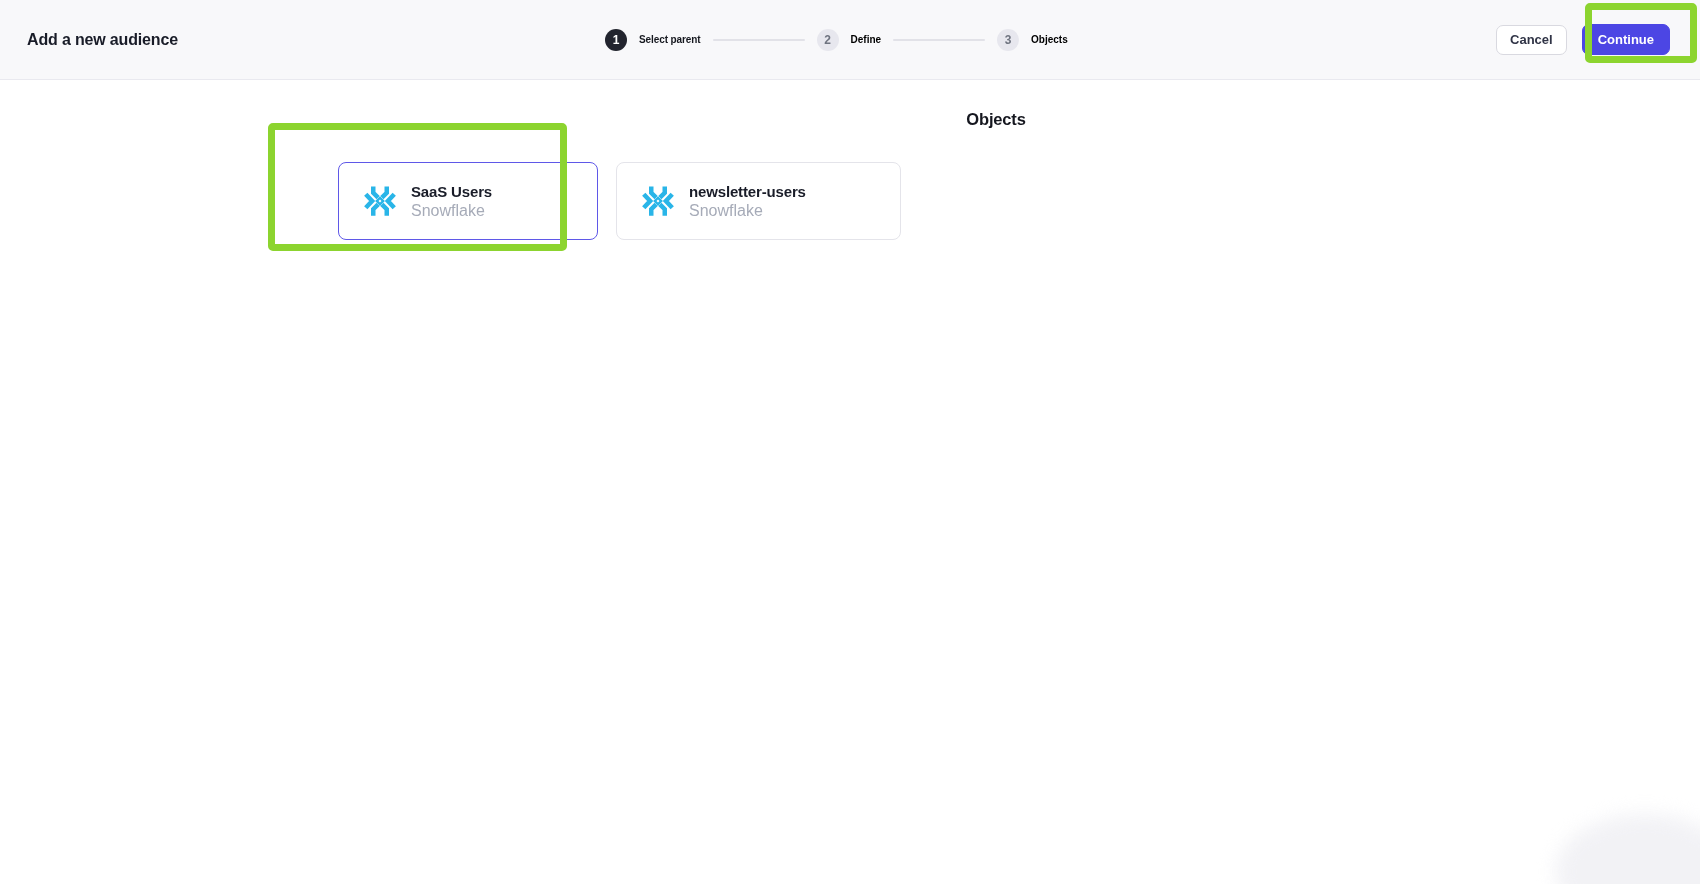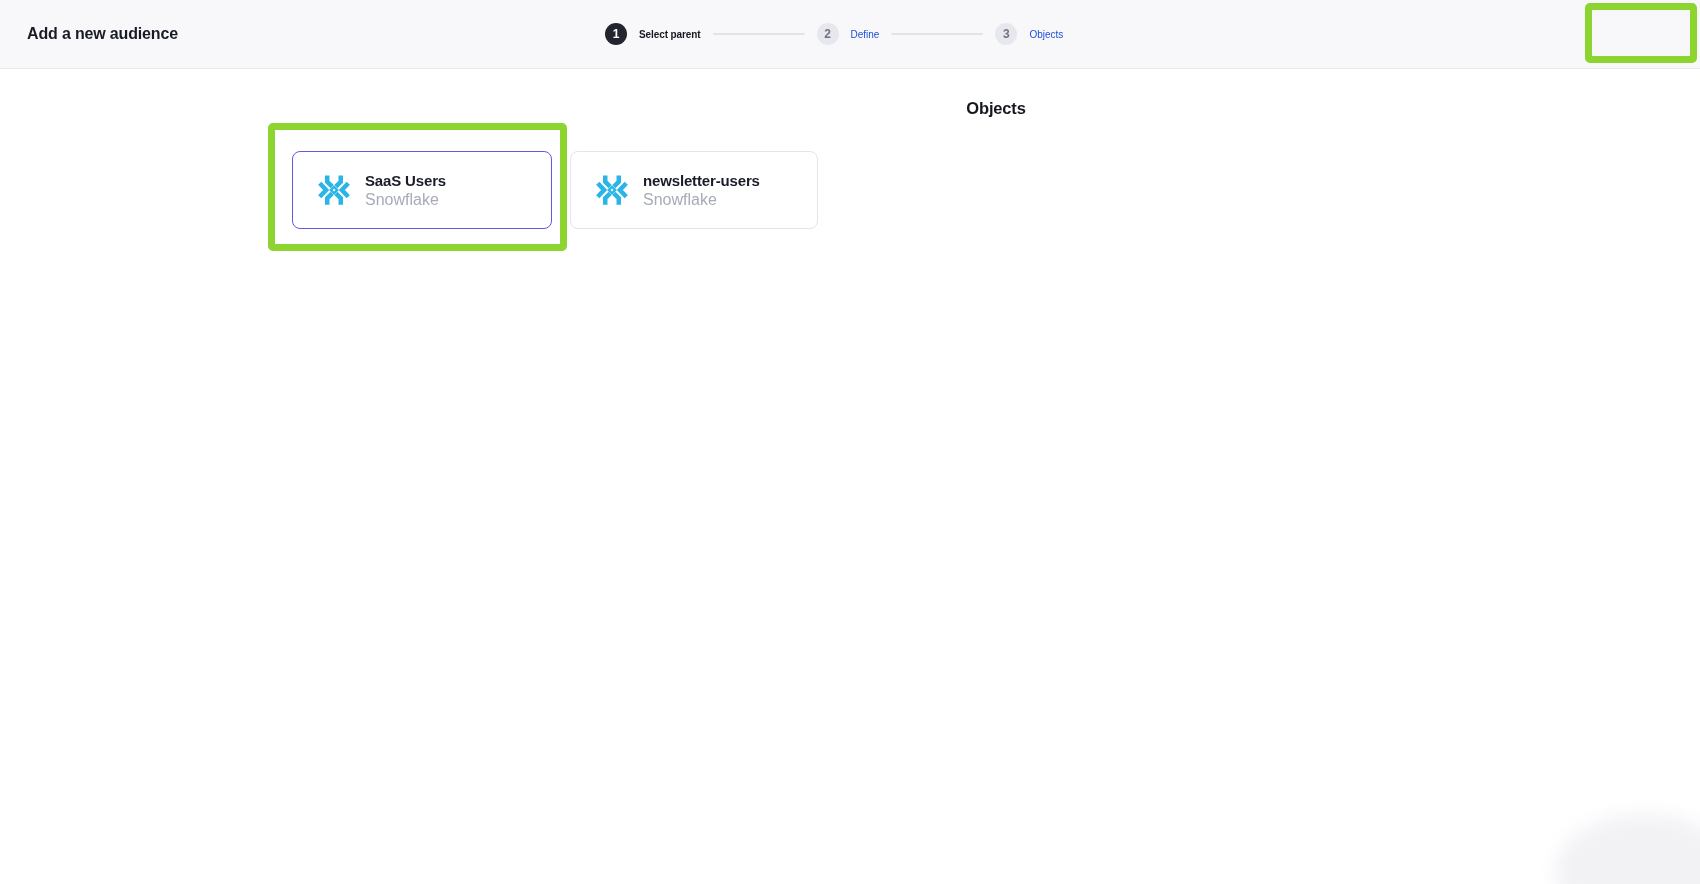--- a/index.html
+++ b/index.html
@@ -7,21 +7,21 @@
   body {
     font-family: "Liberation Sans", "DejaVu Sans", sans-serif;
     background: #ffffff;
     color: #191c28;
     position: relative;
   }
 
   
   .header {
     position: relative;
-    height: 69px;
+    height: 80px;
     background: #f8f8fa;
     border-bottom: 1px solid #e9e9ef;
     display: flex;
     align-items: center;
   }
   .page-title {
     position: absolute;
     left: 27px;
     top: 50%;
     transform: translateY(-50%);
@@ -55,21 +55,21 @@
     align-items: center;
     justify-content: center;
     font-size: 12px;
     font-weight: 700;
     flex: 0 0 auto;
   }
   .step.active .step-circle { background: #22242e; color: #ffffff; }
   .step.inactive .step-circle { background: #e7e7ee; color: #6f7480; font-weight: 600; }
   .step-label { font-size: 10px; white-space: nowrap; }
   .step.active .step-label { color: #16181f; font-weight: 700; letter-spacing: -0.01em; }
-  .step.inactive .step-label { color: #1d4ed8; font-weight: 400; }
+  .step.inactive .step-label { color: #000000; font-weight: 700; }
   .step-connector {
     width: 92px;
     height: 2px;
     background: #e2e2e8;
     border-radius: 1px;
     flex: 0 0 auto;
   }
 
   
   .header-actions {
@@ -107,34 +107,34 @@
   
   .main { padding: 30px 0 0 292px; }
   .section-title {
     font-size: 16.5px;
     font-weight: 700;
     letter-spacing: -0.01em;
     color: #15171f;
     margin-bottom: 33px;
     text-align: center;
   }
-  .cards { display: flex; gap: 18px; }
+  .cards { display: flex; gap: 18px; margin-left: 46px; }
   .card {
     height: 78px;
     background: #ffffff;
     border: 1px solid #e4e4ea;
     border-radius: 8px;
     display: flex;
     align-items: center;
     padding: 0 20px 0 23px;
     cursor: pointer;
   }
   .card.selected { border: 1.5px solid var(--selected-border, #5f58e8); }
   .card:nth-child(1) { width: 260px; }
-  .card:nth-child(2) { width: 248px; }
+  .card:nth-child(2) { width: 285px; }
   .card-icon {
     width: 36px;
     height: 36px;
     flex: 0 0 auto;
     color: var(--snowflake-blue, #29b5e8);
     margin-right: 13px;
   }
   .card-text { display: flex; flex-direction: column; gap: 2px; }
   .card-title {
     font-size: 15px;
@@ -187,20 +187,24 @@
       <span class="step-circle">2</span>
       <span class="step-label">Define</span>
     </div>
     <span class="step-connector"></span>
     <div class="step inactive">
       <span class="step-circle">3</span>
       <span class="step-label">Objects</span>
     </div>
   </nav>
 
+  <div class="header-actions">
+    <button class="btn btn-cancel">Cancel</button>
+    <button class="btn btn-continue">Continue</button>
+  </div>
 </header>
 
 <main class="main">
   <h2 class="section-title">Objects</h2>
 
   <div class="cards">
 
     <div class="card selected">
       <svg class="card-icon" viewBox="0 0 48 48" fill="none" aria-hidden="true">
         <g stroke="currentColor" stroke-width="6" stroke-linejoin="miter">

